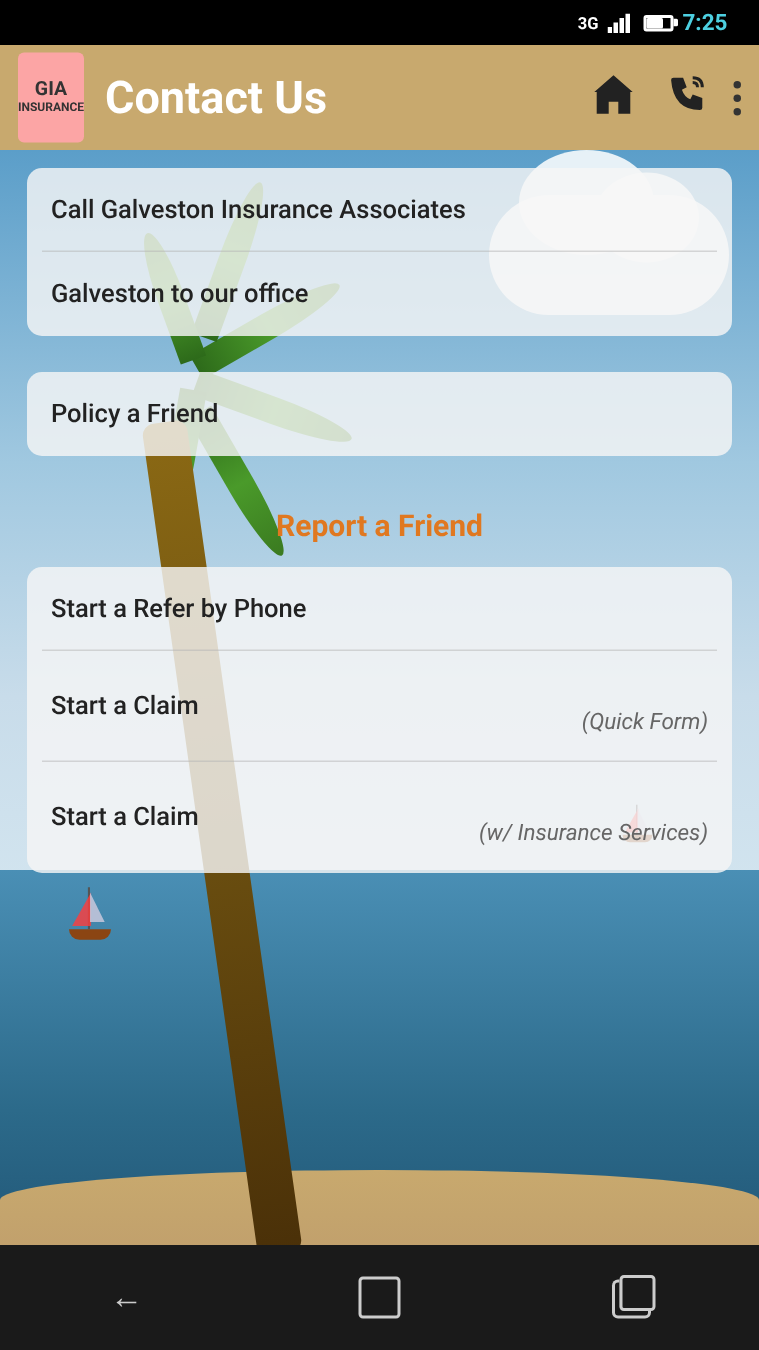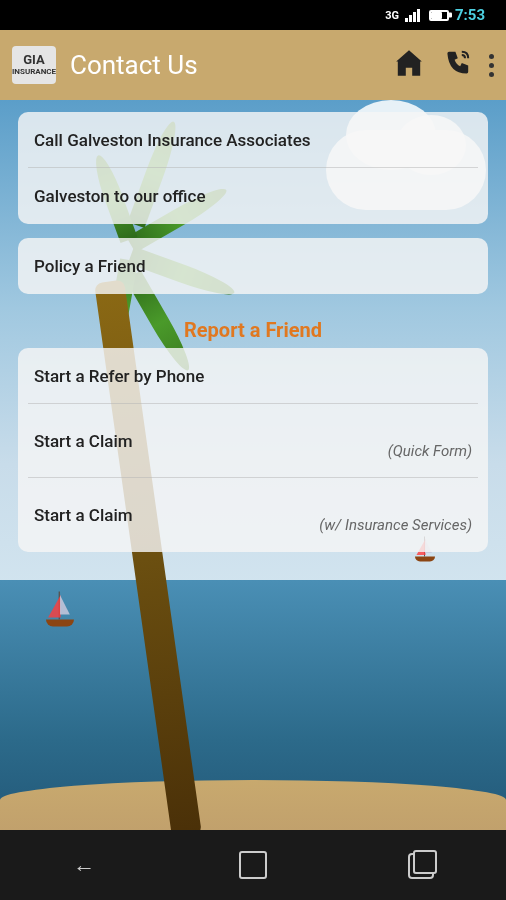--- a/index.html
+++ b/index.html
@@ -74,42 +74,42 @@
       background: #c8a96e;
       display: flex;
       align-items: center;
       padding: 0 12px;
       position: relative;
       z-index: 10;
     }
 
     #app-bar .logo-box {
       width: 44px;
-      height: 38px;
-      background: #e5e5e5;
+      height: 60px;
+      background: #fca5a5;
       border-radius: 4px;
       display: flex;
       align-items: center;
       justify-content: center;
       margin-right: 14px;
       flex-shrink: 0;
     }
 
     #app-bar .logo-text {
       font-size: 13px;
       font-weight: bold;
       color: #333;
       text-align: center;
       line-height: 1.1;
     }
 
     #app-bar .app-title {
-      font-size: 26px;
+      font-size: 30px;
       color: #fff;
-      font-weight: 400;
+      font-weight: 700;
       flex: 1;
     }
 
     #app-bar .icons {
       display: flex;
       align-items: center;
       gap: 16px;
     }
 
     .home-icon-svg, .contact-icon-svg {
@@ -303,21 +303,21 @@
     #content {
       position: absolute;
       top: 100px;
       left: 0;
       width: 100%;
       height: 760px;
       z-index: 5;
       padding: 12px 18px;
       display: flex;
       flex-direction: column;
-      gap: 0;
+      gap: 10px;
     }
 
     
     .card-group {
       background: rgba(245, 245, 245, 0.82);
       border-radius: 10px;
       overflow: hidden;
       margin-bottom: 14px;
     }
 
@@ -416,21 +416,21 @@
   <span class="signal">3G</span>
   <svg width="18" height="13" viewBox="0 0 18 13">
     <rect x="0" y="9" width="3" height="4" fill="#fff"></rect>
     <rect x="4" y="6" width="3" height="7" fill="#fff"></rect>
     <rect x="8" y="3" width="3" height="10" fill="#fff"></rect>
     <rect x="12" y="0" width="3" height="13" fill="#fff"></rect>
   </svg>
   <div class="battery-icon">
     <div class="battery-fill"></div>
   </div>
-  <span class="time">7:53</span>
+  <span class="time">7:25</span>
 </div>
 
 <div id="app-bar">
   <div class="logo-box">
     <div class="logo-text">
       <div>GIA</div>
       <div style="font-size:8px;">INSURANCE</div>
     </div>
   </div>
   <span class="app-title">Contact Us</span>

